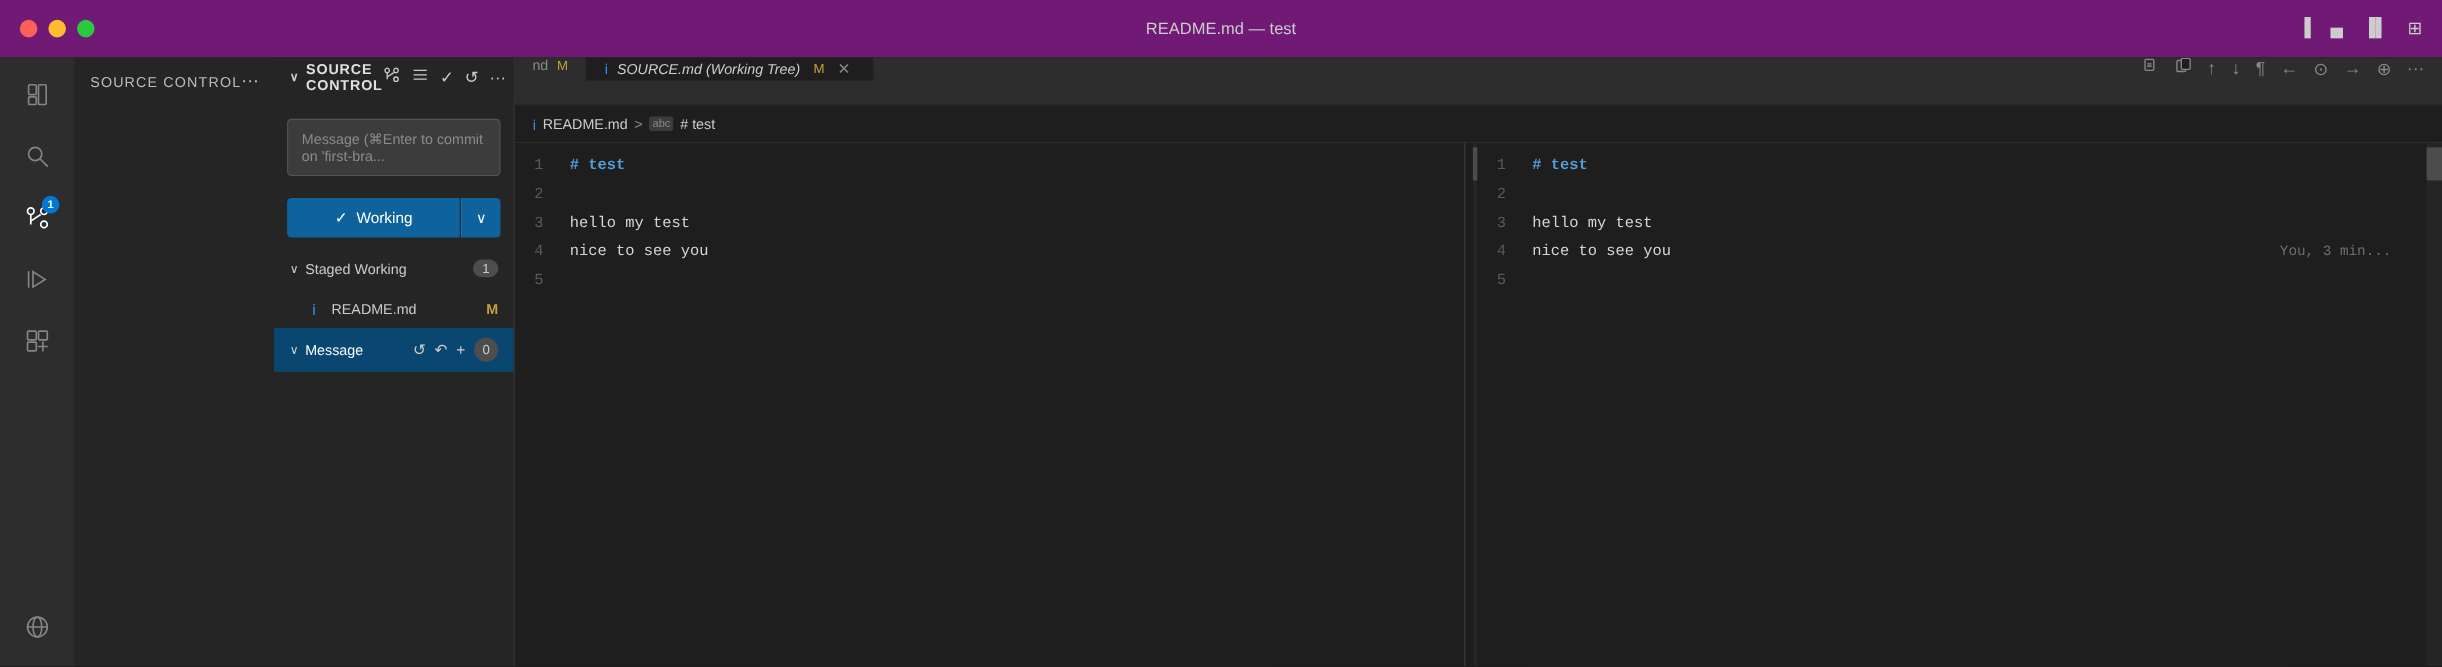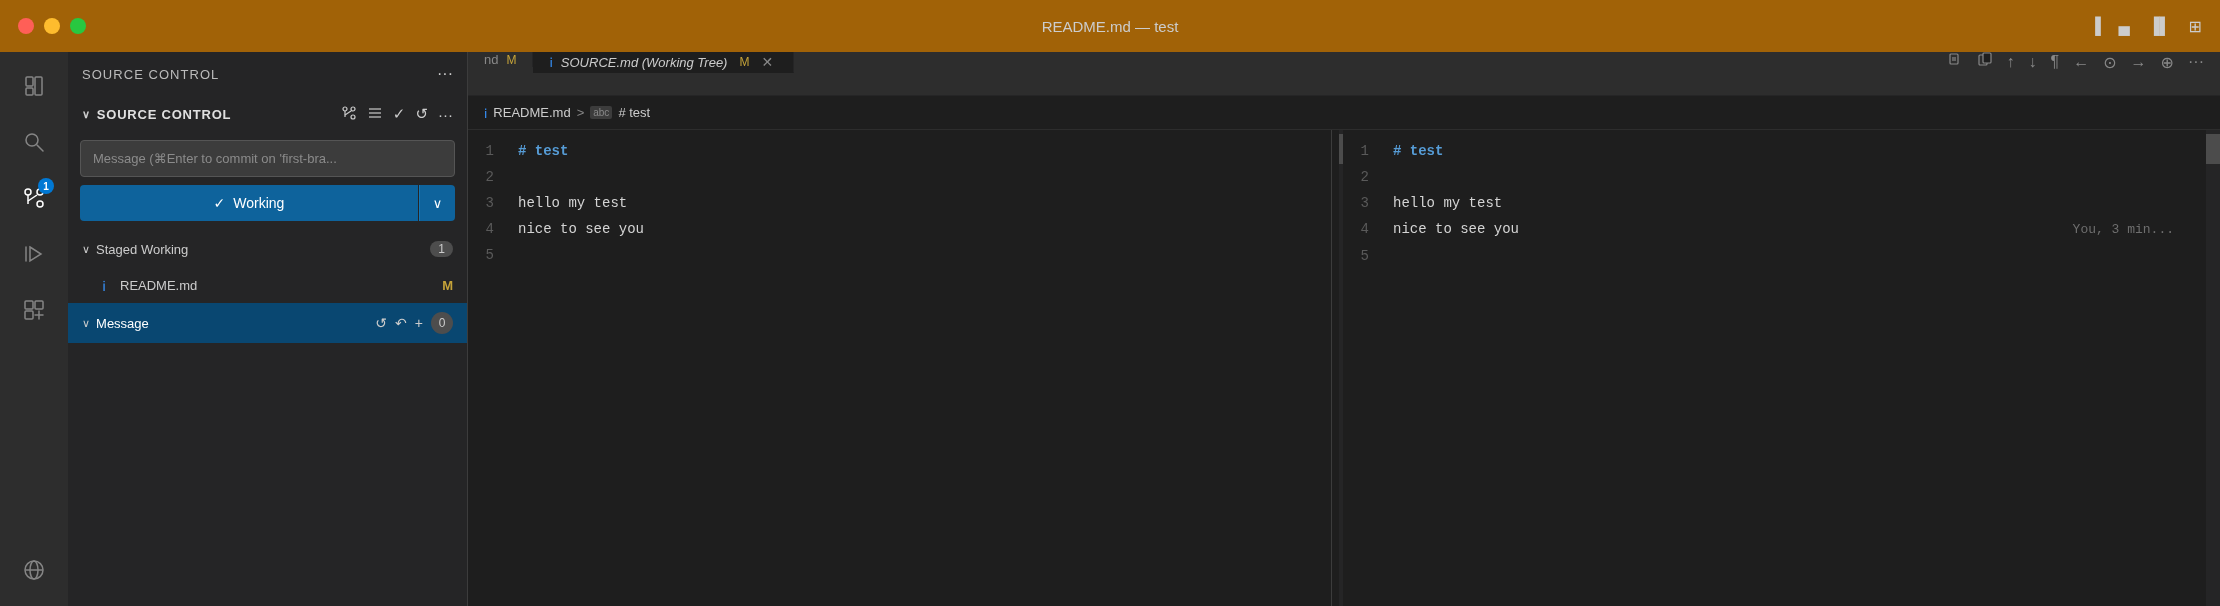--- a/index.html
+++ b/index.html
@@ -9,21 +9,21 @@
       background: #1e1e1e;
       font-family: -apple-system, BlinkMacSystemFont, 'Segoe UI', sans-serif;
       overflow: hidden;
       display: flex;
       flex-direction: column;
     }
 
     
     .titlebar {
       height: 52px;
-      background: #a16207;
+      background: #701a75;
       display: flex;
       align-items: center;
       justify-content: center;
       position: relative;
       flex-shrink: 0;
     }
     .titlebar-traffic {
       position: absolute;
       left: 18px;
       display: flex;
@@ -103,21 +103,21 @@
       align-items: center;
       justify-content: center;
       font-weight: bold;
     }
 
     
     .sidebar {
       width: 400px;
       background: #252526;
       display: flex;
-      flex-direction: column;
+      flex-direction: row;
       flex-shrink: 0;
       border-right: 1px solid #3c3c3c;
     }
     .sidebar-header {
       height: 44px;
       display: flex;
       align-items: center;
       justify-content: space-between;
       padding: 0 14px;
       background: #252526;
@@ -167,21 +167,21 @@
     }
     .sc-section-icons {
       display: flex;
       gap: 10px;
       align-items: center;
       color: #cccccc;
       font-size: 15px;
     }
 
     .commit-message-area {
-      margin: 8px 12px;
+      margin: 20px 12px;
       background: #3c3c3c;
       border: 1px solid #555;
       border-radius: 4px;
       padding: 10px 12px;
       color: #8b8b8b;
       font-size: 13px;
     }
 
     .commit-btn-row {
       display: flex;

